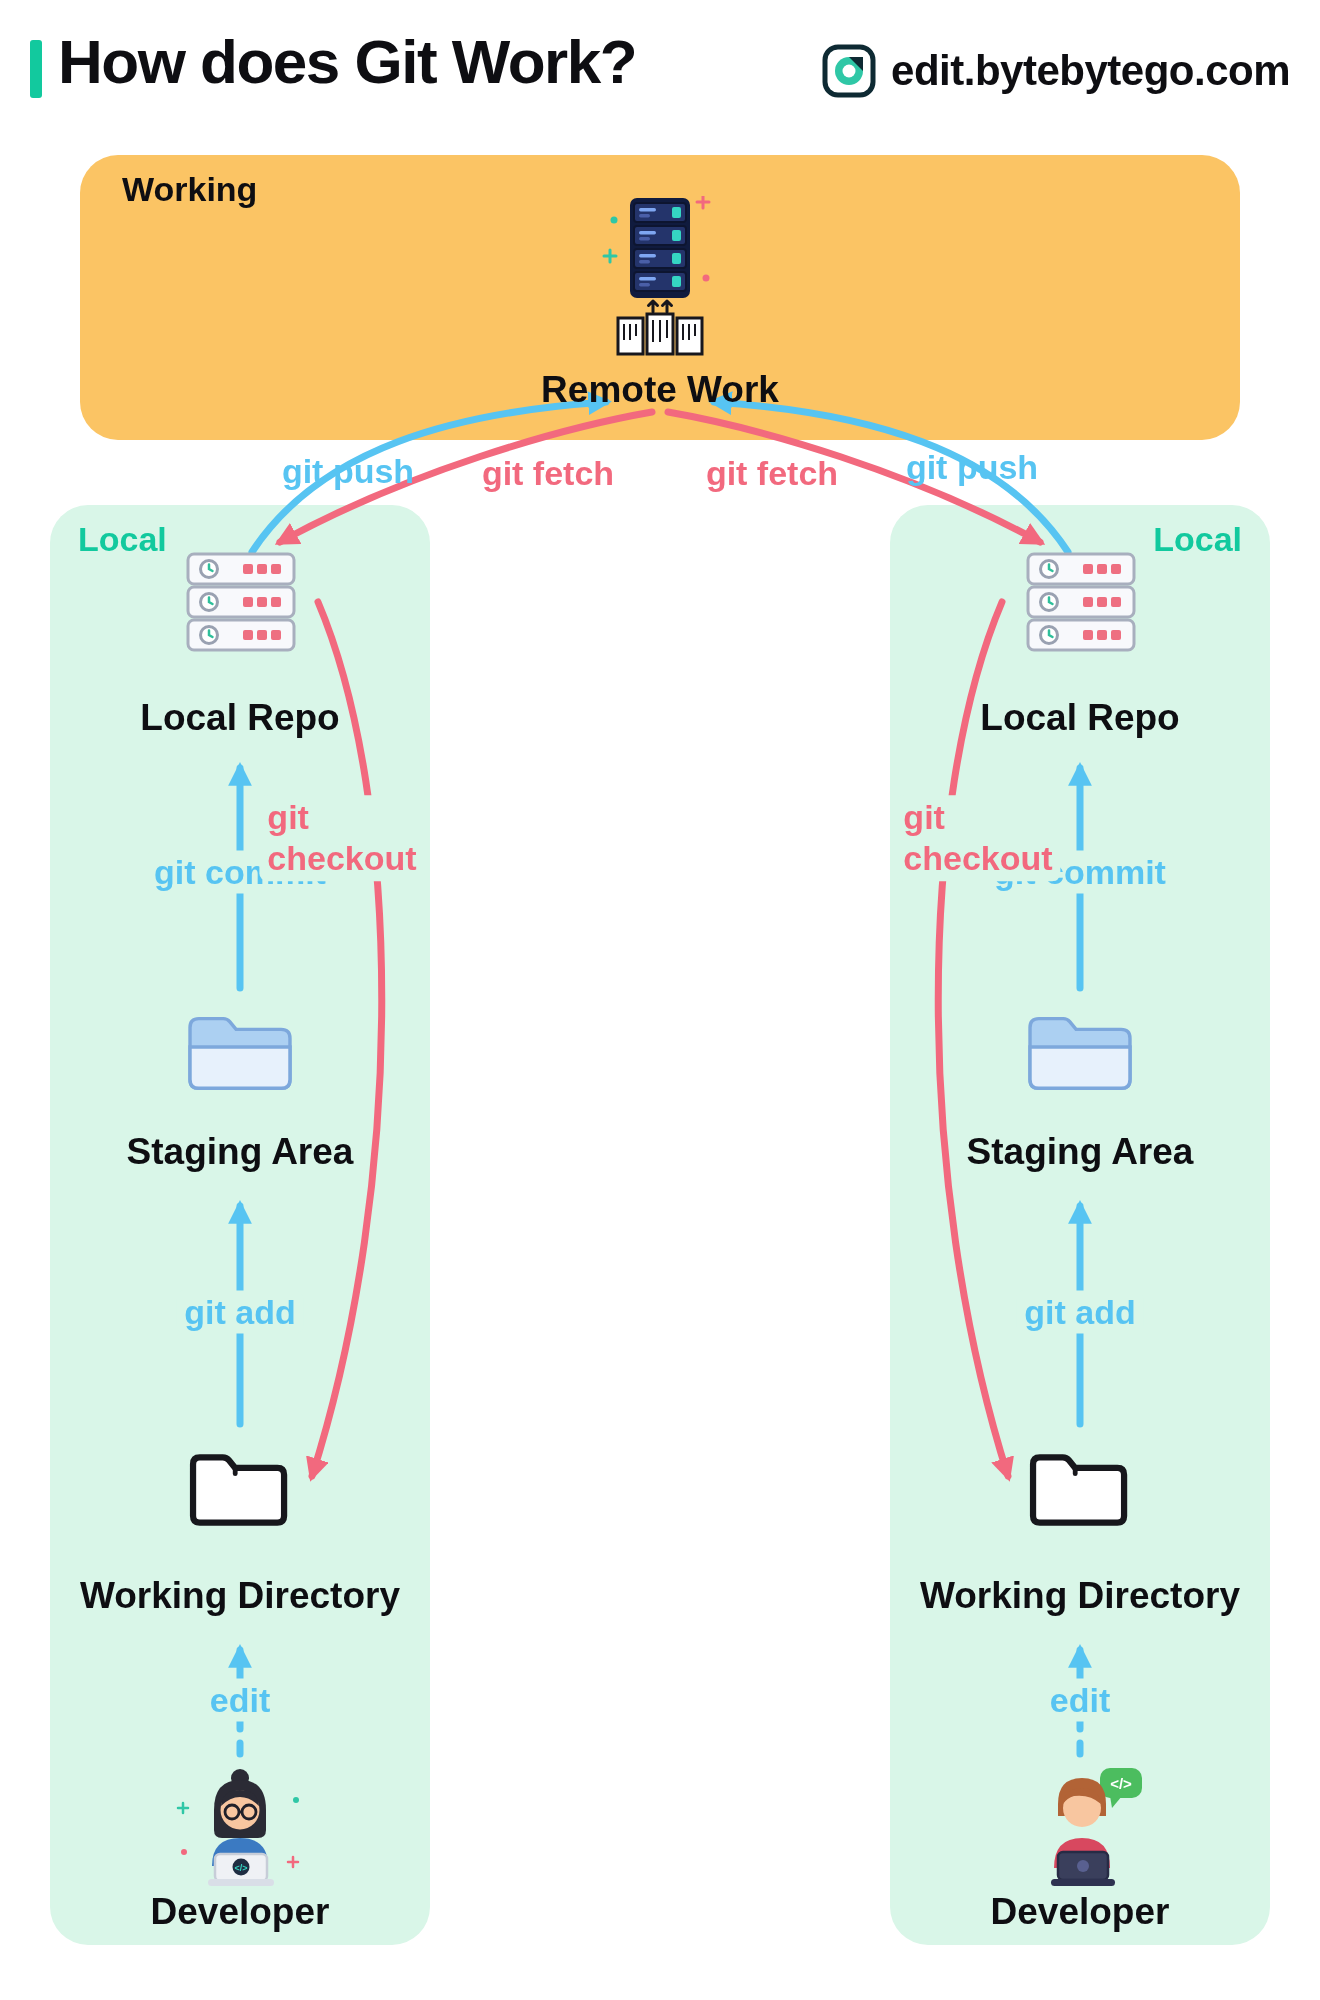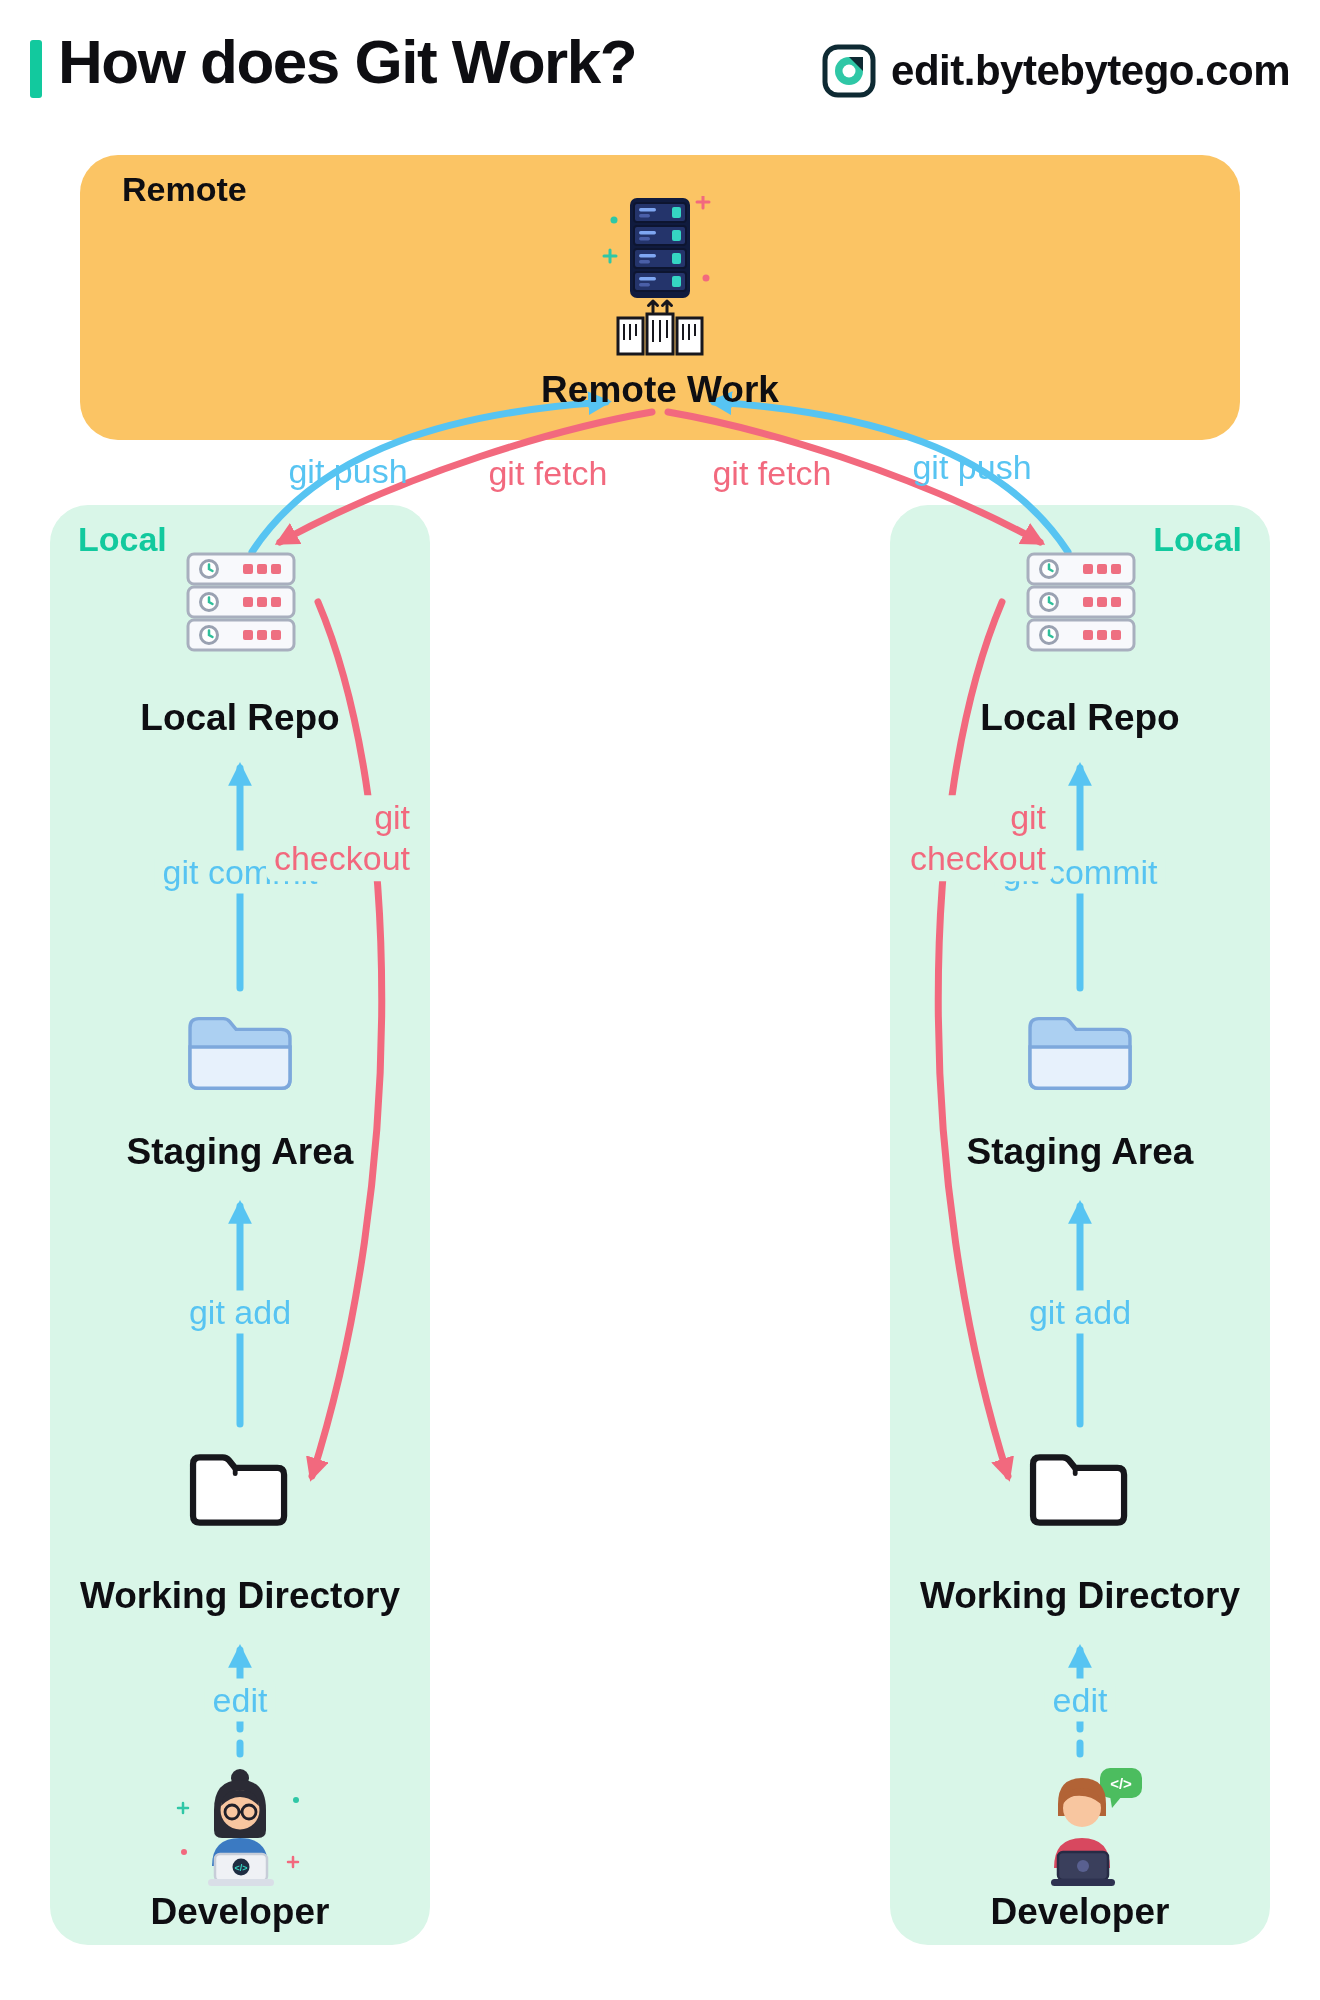--- a/index.html
+++ b/index.html
@@ -27,25 +27,25 @@
   .icon{position:absolute;z-index:3}
   .lbl{position:absolute;z-index:4;white-space:nowrap}
   .ctr{transform:translate(-50%,-50%)}
   .accent{position:absolute;left:30px;top:40px;width:12px;height:58px;background:var(--accent-teal);border-radius:3px;z-index:4}
   .title{left:58px;top:26px;font-size:62px;font-weight:700;letter-spacing:-1.5px}
   .site{position:absolute;right:30px;top:44px;display:flex;align-items:center;gap:15px;z-index:4}
   .site-name{font-size:42px;font-weight:700;letter-spacing:-0.5px}
   .sec{font-size:34px;font-weight:700}
   .sec.teal{color:var(--accent-teal)}
   .node{font-size:37px;font-weight:700;color:#0e0e12}
-  .el{font-size:34px;font-weight:400}
+  .el{font-size:34px;font-weight:700}
   .el.blue{color:var(--arrow-blue)}
   .el.red{color:var(--arrow-red)}
   .masked{background:var(--local-bg);padding:2px 8px;border-radius:8px}
-  .two-line{text-align:right;line-height:1.2}
+  .two-line{text-align:left;line-height:1.2}
 </style>
 </head>
 <body>
 
 <div class="canvas">
 
   <div class="accent"></div>
   <h1 class="lbl title">How does Git Work?</h1>
 
   <div class="site">
@@ -78,21 +78,21 @@
     <path class="er" marker-end="url(#mr)" d="M318 602 C402 800 406 1180 312 1476"></path>
     <path class="er" marker-end="url(#mr)" d="M1002 602 C918 800 914 1180 1008 1476"></path>
     <path class="eb" marker-end="url(#mb)" d="M240 988 L240 768"></path>
     <path class="eb" marker-end="url(#mb)" d="M1080 988 L1080 768"></path>
     <path class="eb" marker-end="url(#mb)" d="M240 1424 L240 1206"></path>
     <path class="eb" marker-end="url(#mb)" d="M1080 1424 L1080 1206"></path>
     <path class="eb dash" marker-end="url(#mb)" d="M240 1754 L240 1650"></path>
     <path class="eb dash" marker-end="url(#mb)" d="M1080 1754 L1080 1650"></path>
   </svg>
 
-  <div class="lbl sec" style="left:122px;top:170px">Remote</div>
+  <div class="lbl sec" style="left:122px;top:170px">Working</div>
 
   <svg class="icon" style="left:600px;top:196px" width="120" height="104" viewBox="0 0 120 104">
     <path d="M97 6 L109 6 M103 0 L103 12" stroke="#F2697E" stroke-width="3" stroke-linecap="round"></path>
     <path d="M4 60 L16 60 M10 54 L10 66" stroke="#2FC7A6" stroke-width="3" stroke-linecap="round"></path>
     <circle cx="106" cy="82" r="3.5" fill="#F2697E"></circle>
     <circle cx="14" cy="24" r="3.5" fill="#2FC7A6"></circle>
     <rect x="30" y="2" width="60" height="100" rx="7" fill="#101B3E"></rect>
     <g>
       <rect x="34" y="7" width="52" height="19" rx="3" fill="#24346B" stroke="#0D1530" stroke-width="2"></rect>
       <rect x="39" y="12" width="17" height="3.5" rx="1.7" fill="#7FA7F2"></rect>

